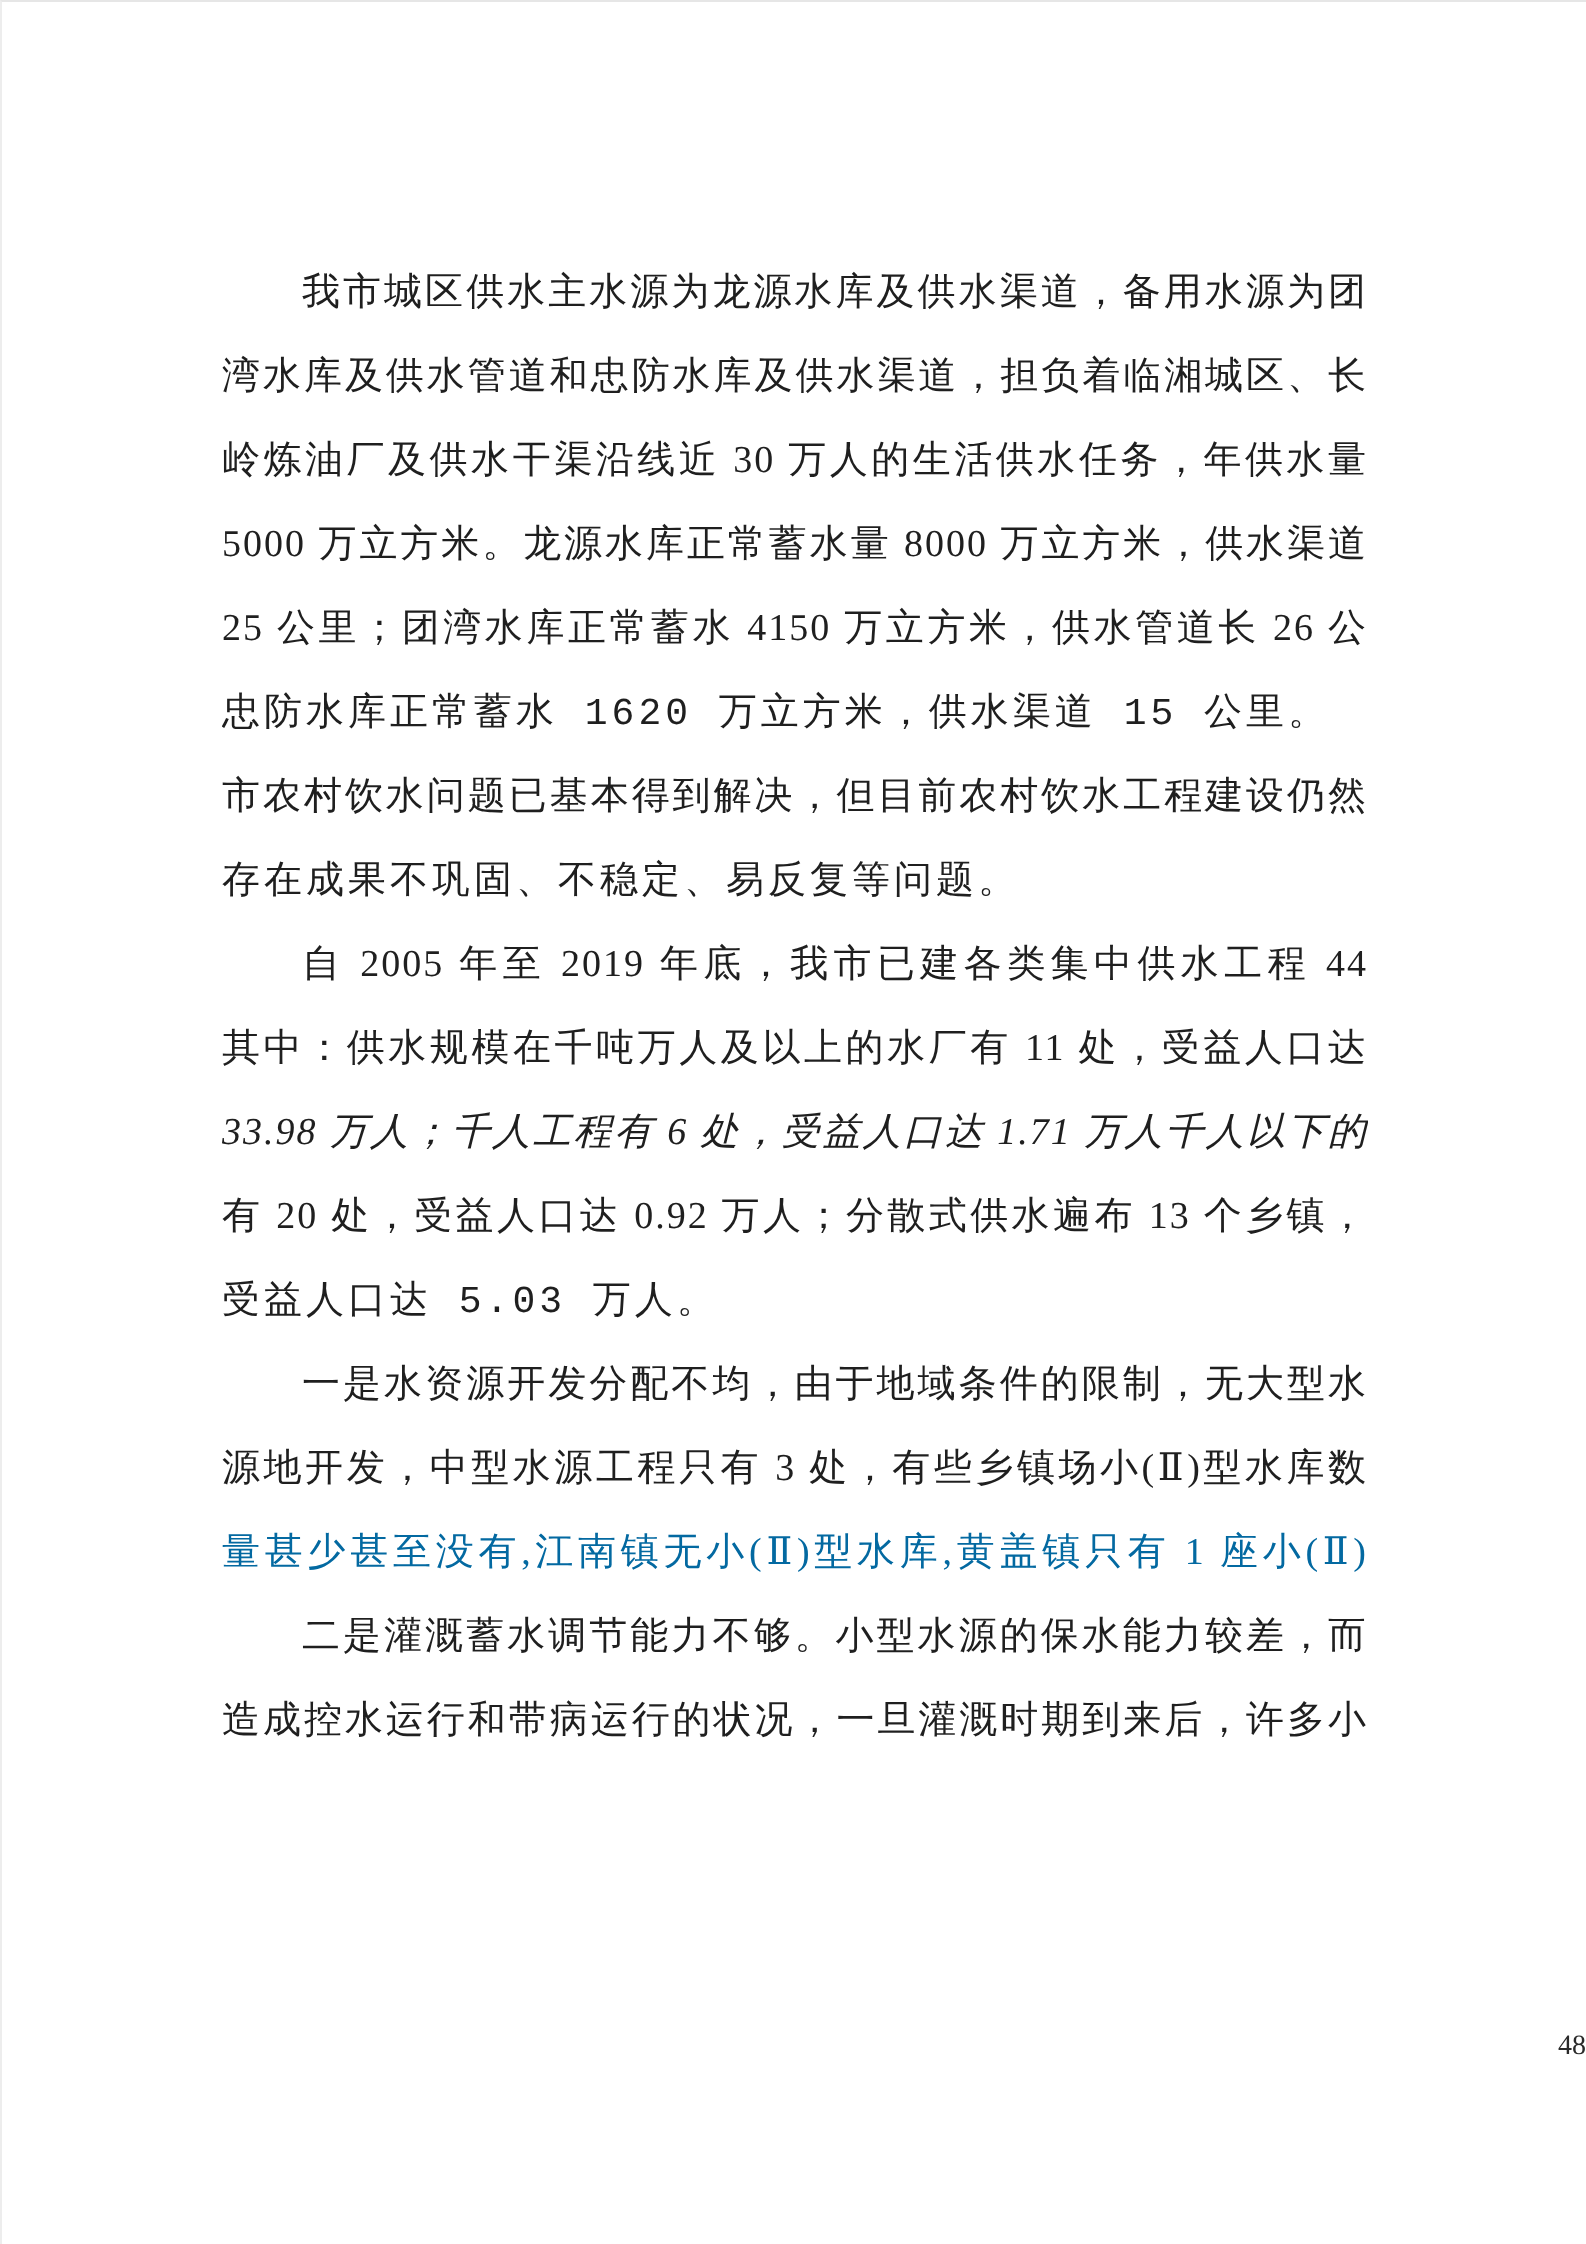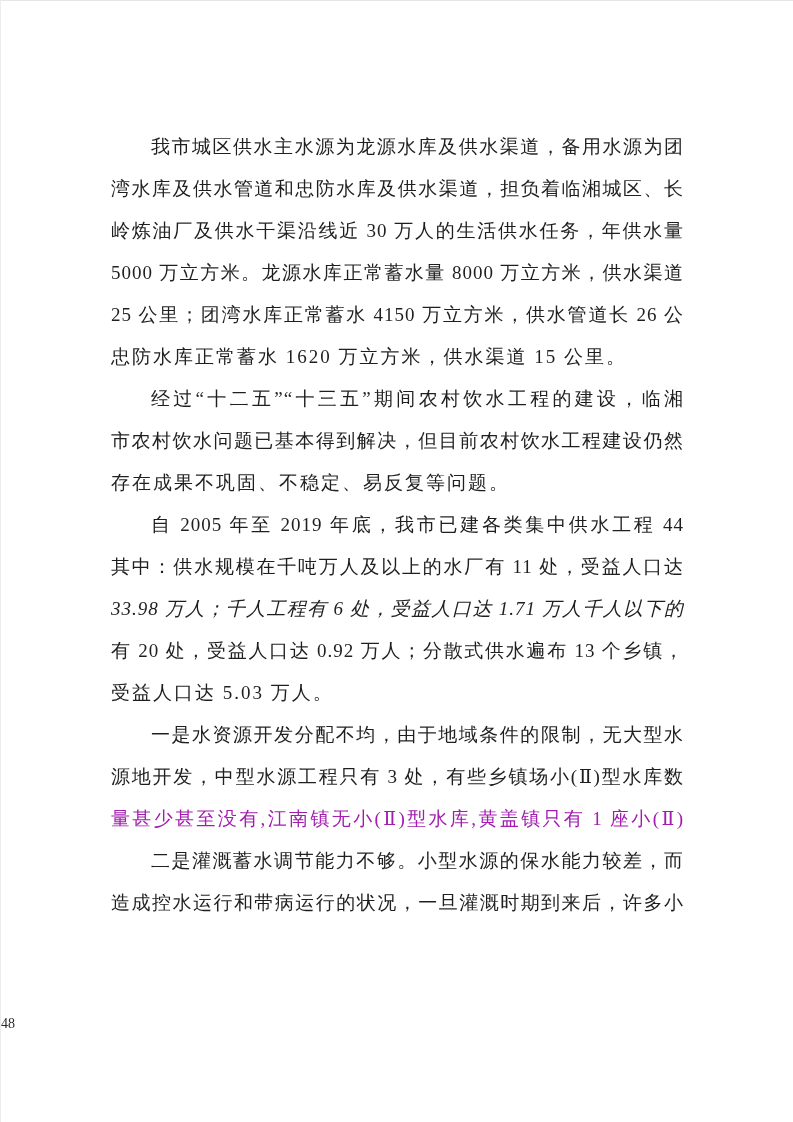--- a/index.html
+++ b/index.html
@@ -36,30 +36,31 @@
     letter-spacing: 1px;
     text-align: justify;
     text-align-last: justify;
     overflow: hidden;
     white-space: normal;
   }
   .line.lastline {
     text-align: right;
     text-align-last: left;
     letter-spacing: 2px;
+    font-family: Liberation Mono, monospace;
   }
   .line.indent {
     text-indent: 40px;
   }
   .footer {
     position: absolute;
     left: 0;
     top: 1013px;
     width: 100%;
-    text-align: left;
+    text-align: right;
   }
   .page-number {
     font-size: 14px;
     color: #2a2a2a;
     font-family: "Liberation Serif", "DejaVu Serif", serif;
   }
 </style>
 </head>
 <body>
 
@@ -67,35 +68,34 @@
   <div class="content">
       <div class="paragraph">
         <div class="line indent" style="color: rgb(31, 31, 31);">我市城区供水主水源为龙源水库及供水渠道，备用水源为团</div>
         <div class="line" style="color: rgb(31, 31, 31);">湾水库及供水管道和忠防水库及供水渠道，担负着临湘城区、长</div>
         <div class="line" style="color: rgb(31, 31, 31);">岭炼油厂及供水干渠沿线近 30 万人的生活供水任务，年供水量</div>
         <div class="line" style="color: rgb(31, 31, 31);">5000 万立方米。龙源水库正常蓄水量 8000 万立方米，供水渠道</div>
         <div class="line" style="color: rgb(31, 31, 31);">25 公里；团湾水库正常蓄水 4150 万立方米，供水管道长 26 公里。</div>
         <div class="line lastline" style="color: rgb(31, 31, 31);">忠防水库正常蓄水 1620 万立方米，供水渠道 15 公里。</div>
       </div>
       <div class="paragraph">
-        <div class="line indent" style="color: rgb(31, 31, 31);">经过“十二五”“十三五”期间农村饮水工程的建设，临湘</div>
         <div class="line" style="color: rgb(31, 31, 31);">市农村饮水问题已基本得到解决，但目前农村饮水工程建设仍然</div>
         <div class="line lastline" style="color: rgb(31, 31, 31);">存在成果不巩固、不稳定、易反复等问题。</div>
       </div>
       <div class="paragraph">
         <div class="line indent" style="color: rgb(31, 31, 31);">自 2005 年至 2019 年底，我市已建各类集中供水工程 44 处，</div>
         <div class="line" style="color: rgb(31, 31, 31);">其中：供水规模在千吨万人及以上的水厂有 11 处，受益人口达</div>
         <div class="line" style="color: rgb(31, 31, 31); font-style: italic;">33.98 万人；千人工程有 6 处，受益人口达 1.71 万人千人以下的</div>
         <div class="line" style="color: rgb(31, 31, 31);">有 20 处，受益人口达 0.92 万人；分散式供水遍布 13 个乡镇，</div>
         <div class="line lastline" style="color: rgb(31, 31, 31);">受益人口达 5.03 万人。</div>
       </div>
       <div class="paragraph">
         <div class="line indent" style="color: rgb(31, 31, 31);">一是水资源开发分配不均，由于地域条件的限制，无大型水</div>
         <div class="line" style="color: rgb(31, 31, 31);">源地开发，中型水源工程只有 3 处，有些乡镇场小(Ⅱ)型水库数</div>
-        <div class="line" style="color: #a21caf;">量甚少甚至没有,江南镇无小(Ⅱ)型水库,黄盖镇只有 1 座小(Ⅱ)</div>
+        <div class="line" style="color: #0369a1;">量甚少甚至没有,江南镇无小(Ⅱ)型水库,黄盖镇只有 1 座小(Ⅱ)</div>
       </div>
       <div class="paragraph">
         <div class="line indent" style="color: rgb(31, 31, 31);">二是灌溉蓄水调节能力不够。小型水源的保水能力较差，而</div>
         <div class="line" style="color: rgb(31, 31, 31);">造成控水运行和带病运行的状况，一旦灌溉时期到来后，许多小</div>
       </div>
     </div>
   <div class="footer">
     <span class="page-number">48</span>
   </div>
 </div>

